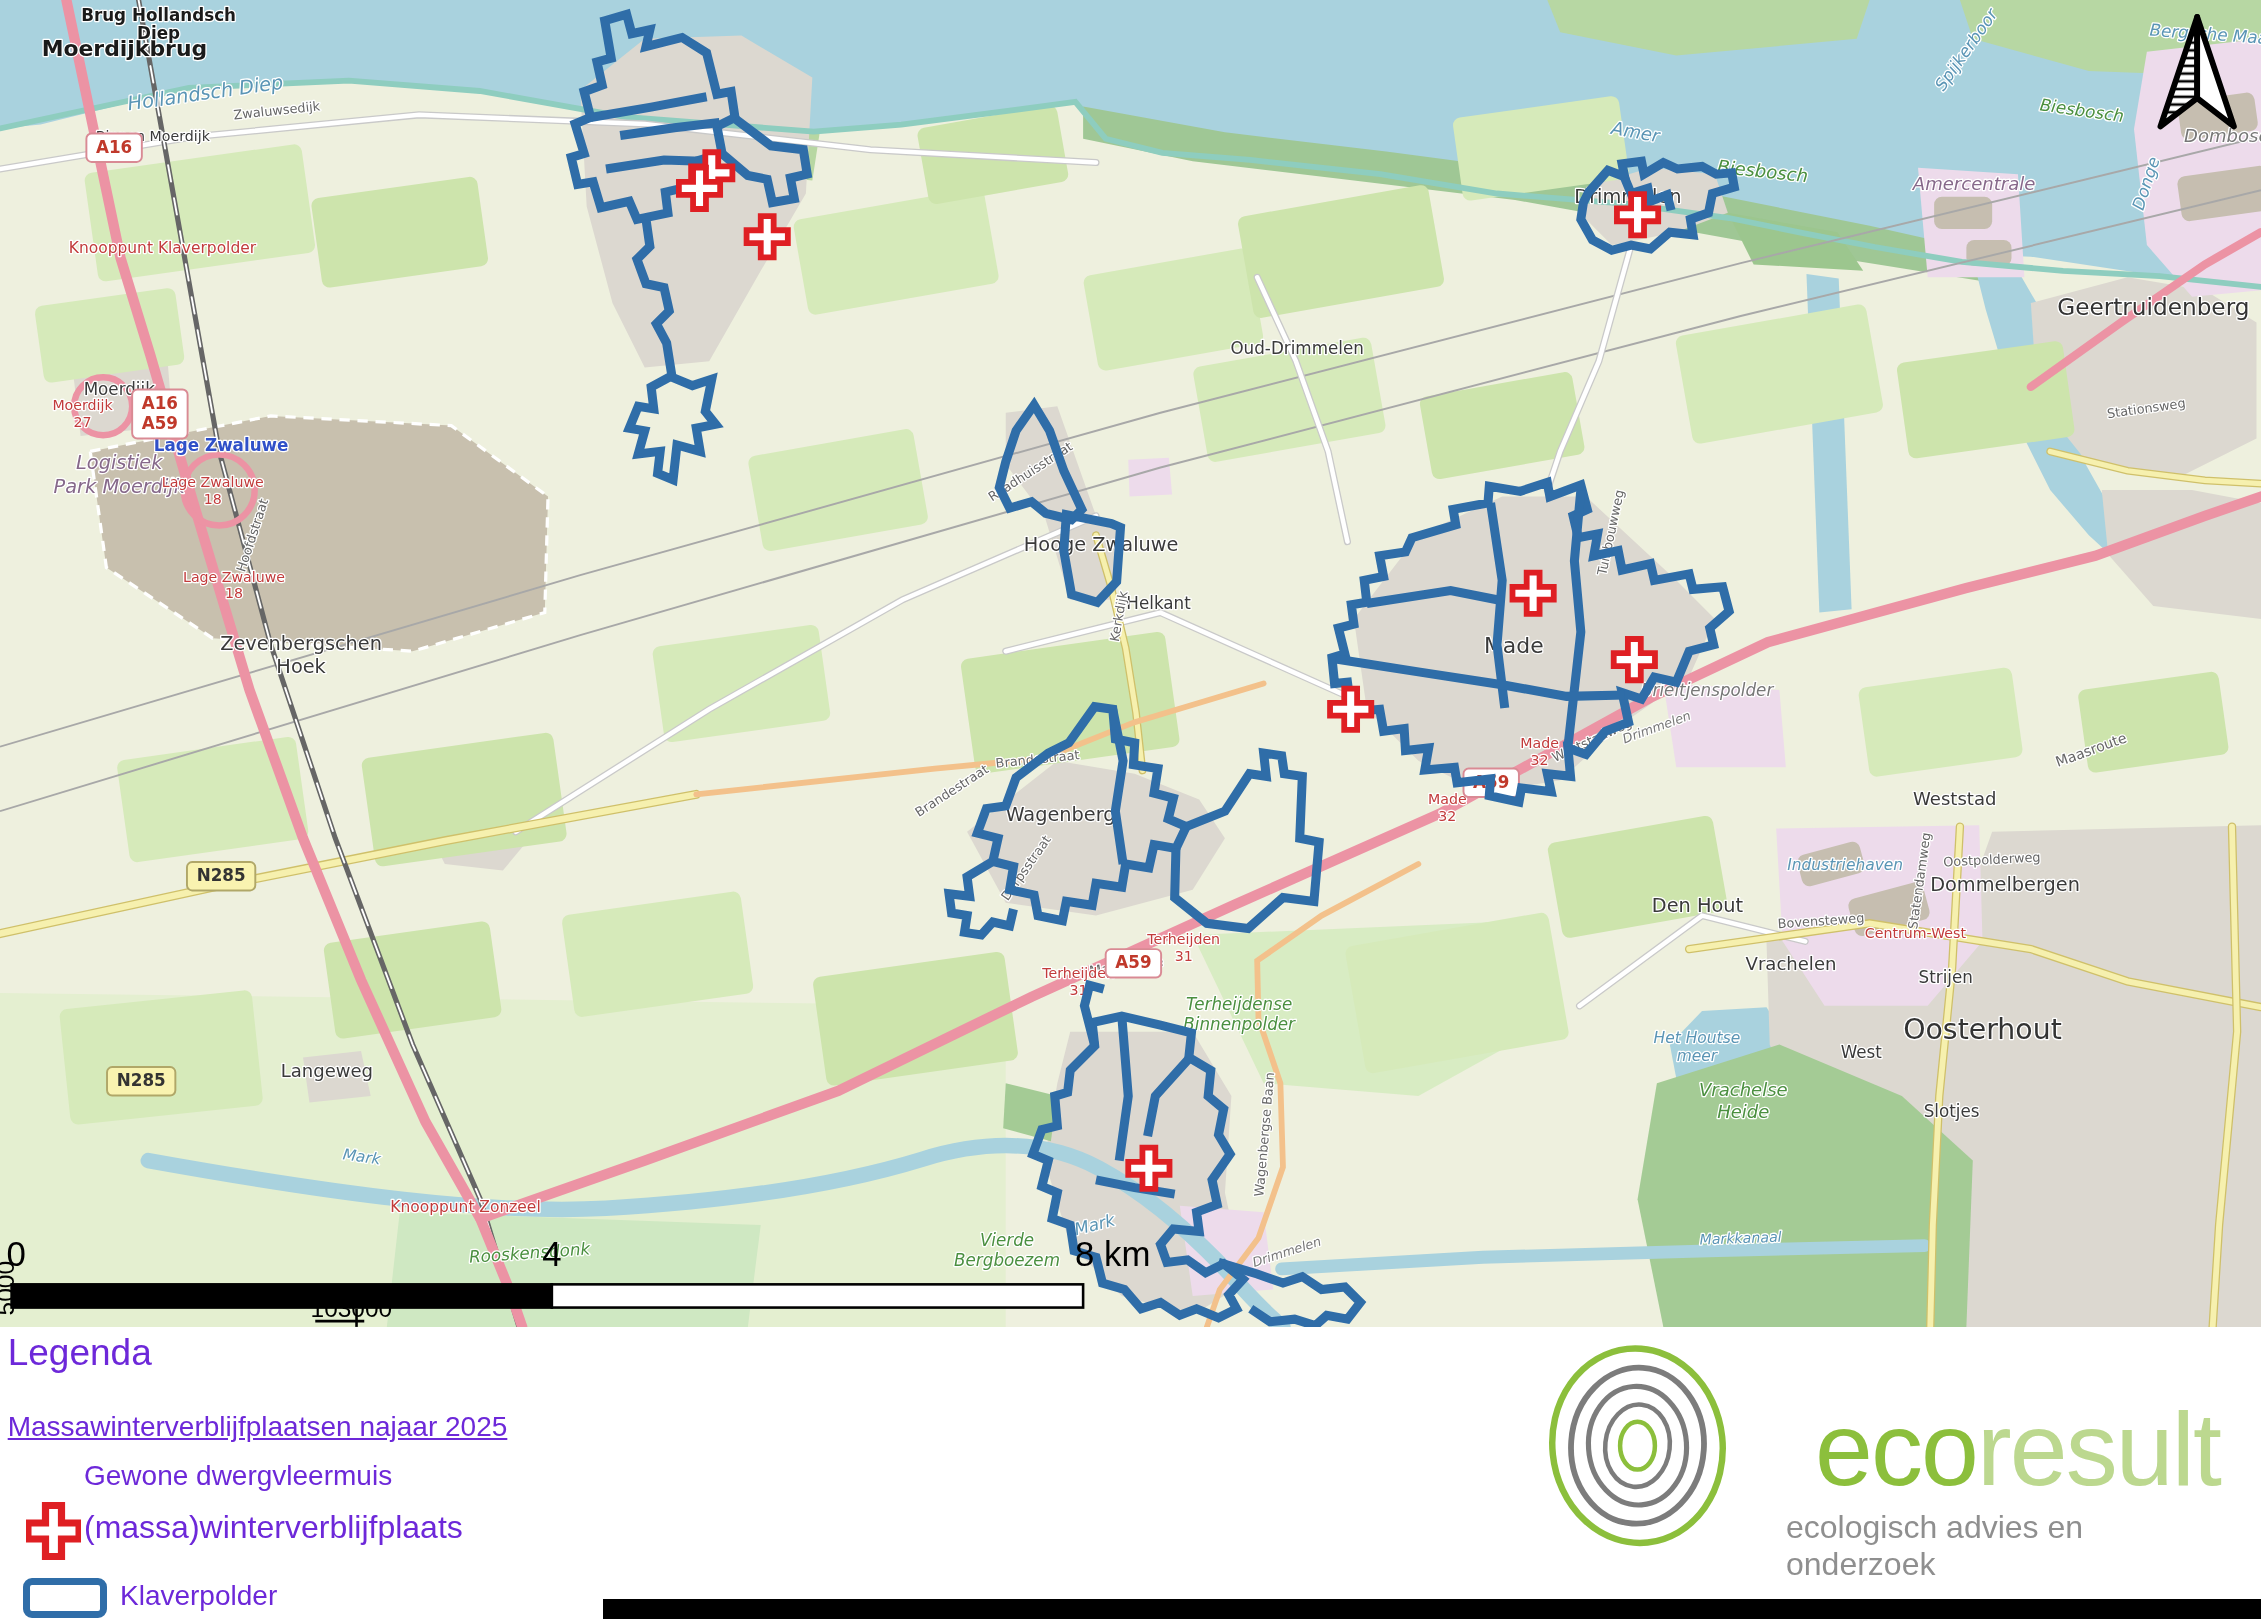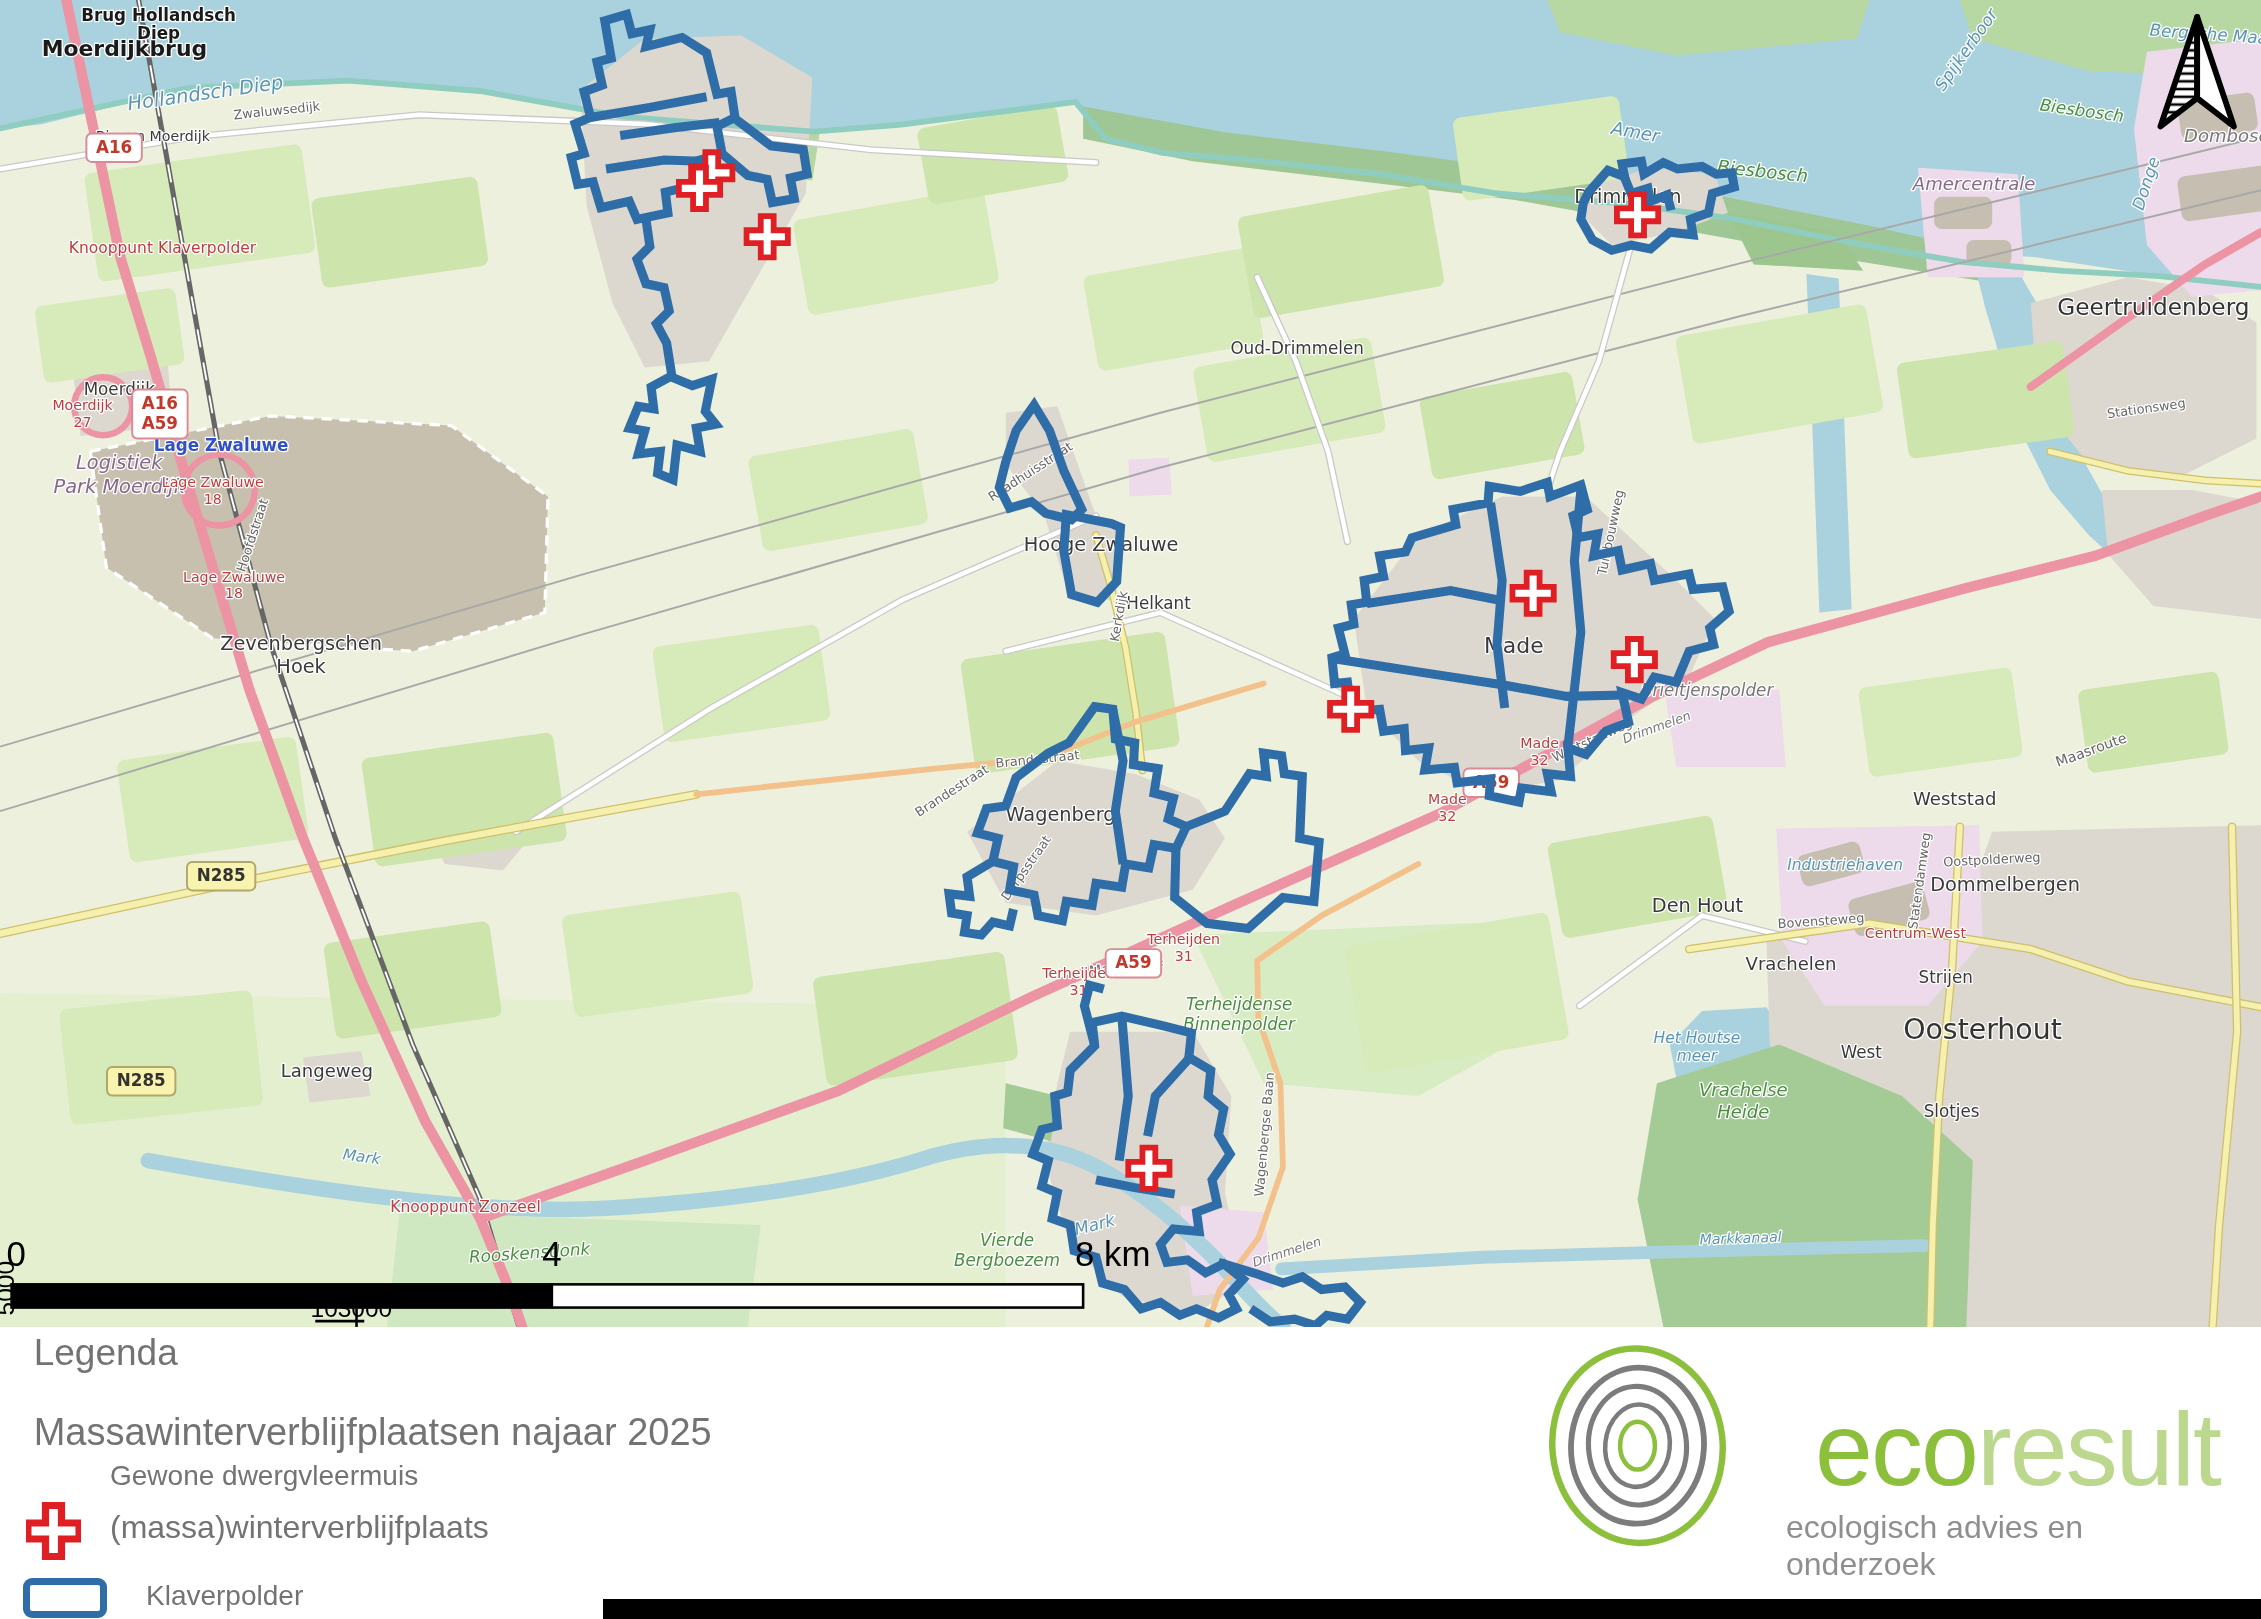--- a/index.html
+++ b/index.html
@@ -2,23 +2,23 @@
 <html style="font-size:10.3px"><head>
 <meta charset="utf-8">
 <style>
   html,body{margin:0;padding:0;background:#fff;}
   body{width:2261px;height:1619px;position:relative;overflow:hidden;
        font-family:"Liberation Sans",sans-serif;}
   #map-wrap{position:absolute;left:0;top:0;width:2261px;height:1327px;}
   #map-svg{display:block}
   .map-label{paint-order:stroke;stroke:#ffffff;stroke-width:4px;stroke-linejoin:round;}
   
-  .lg{position:absolute;color:#737373;white-space:nowrap;margin-left:26px;}
+  .lg{position:absolute;color:#6d28d9;white-space:nowrap;}
   #legend-title{left:7.7px;top:1332px;font-size:37px;}
-  #legend-group{left:7.7px;top:1411px;font-size:38px;}
+  #legend-group{left:7.7px;top:1411px;font-size:28px;text-decoration:underline;}
   #legend-species{left:84px;top:1460px;font-size:28px;}
   #legend-cross-label{left:84px;top:1509px;font-size:32px;}
   #legend-area-label{left:120px;top:1580px;font-size:28px;}
   #legend-cross-icon{position:absolute;left:26px;top:1502px;}
   #legend-area-swatch{position:absolute;left:23px;top:1578px;width:84px;height:40px;
       box-sizing:border-box;background:#fff;border-radius:9px;}
   
   #logo-rings{position:absolute;left:1544px;top:1341px;}
   #logo-text{position:absolute;left:1786px;top:1398px;font-size:104px;line-height:103px;
       letter-spacing:-1.9px;font-weight:400;white-space:nowrap;margin-left:29px;}

